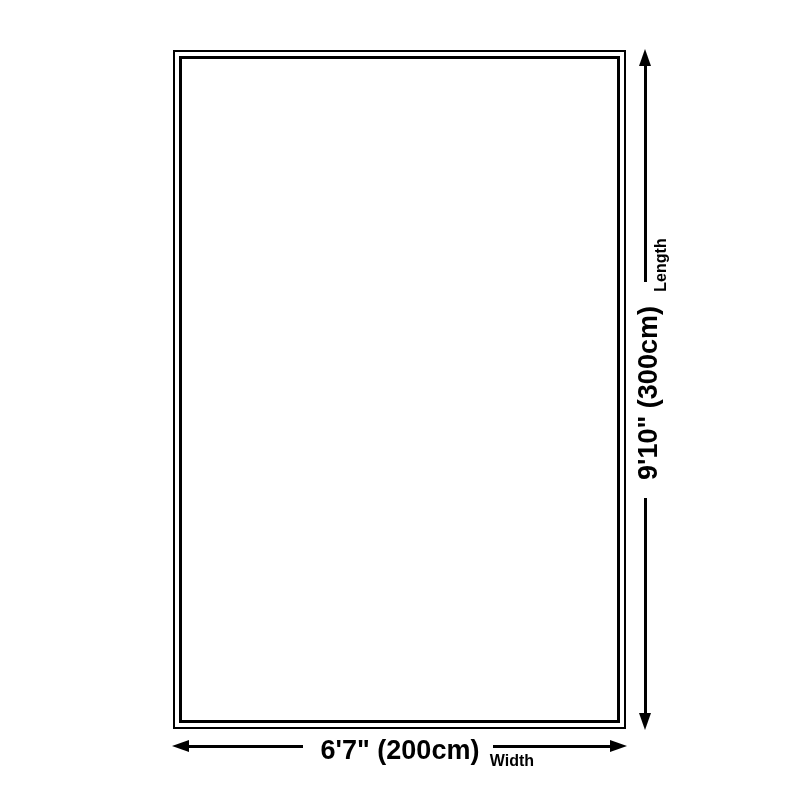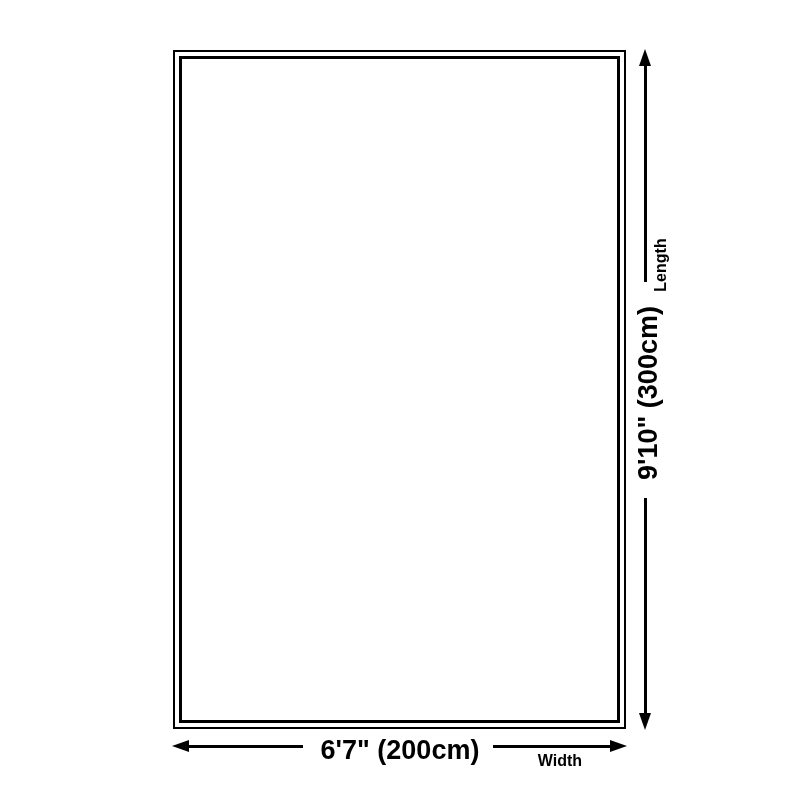--- a/index.html
+++ b/index.html
@@ -87,21 +87,20 @@
   }
   .dim-value { font-size: 27px; }
   .dim-name  { font-size: 16px; }
   .width-value {
     left: 400px; top: 750px;
     transform: translate(-50%, -50%);
   }
   .width-name {
     left: 512px; top: 761px;
     transform: translate(-50%, -50%);
-    margin-left: 48px;
   }
   .length-value {
     left: 648px; top: 393px;
     transform: translate(-50%, -50%) rotate(-90deg);
   }
   .length-name {
     left: 661px; top: 265px;
     transform: translate(-50%, -50%) rotate(-90deg);
   }
 </style>

